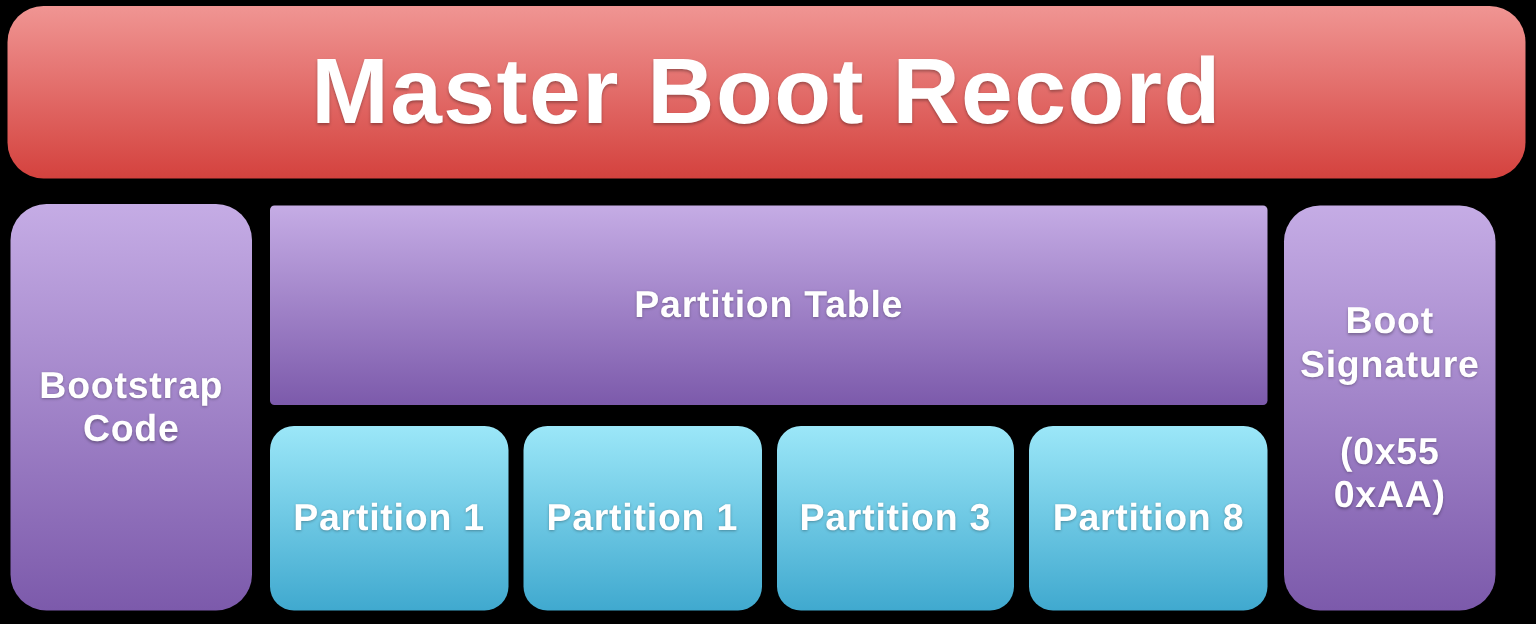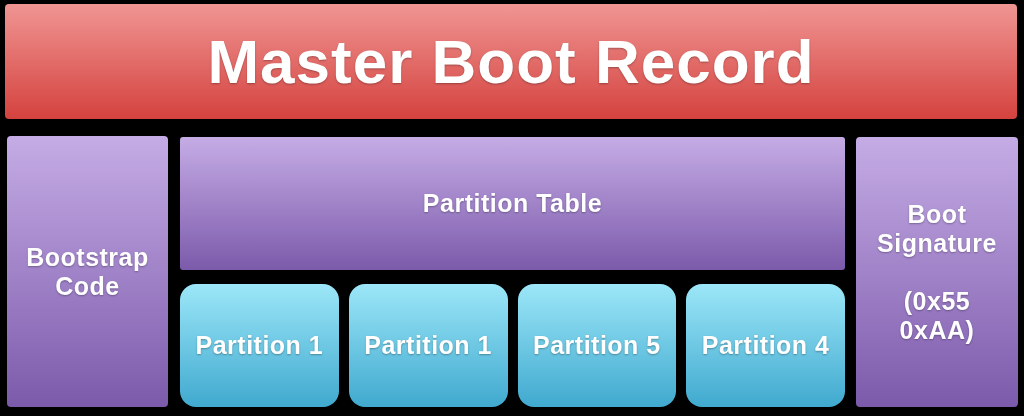--- a/index.html
+++ b/index.html
@@ -15,41 +15,41 @@
     background:var(--background);
     font-family:"Liberation Sans",sans-serif;
     font-weight:bold;
     color:var(--text);
   }
   .canvas{position:absolute;left:0;top:0;width:1024px;height:416px;}
   .box{
     position:absolute;
     display:flex;align-items:center;justify-content:center;
     text-align:center;
-    border-radius:4px;
+    border-radius:24px;
     text-shadow:0 1px 2px rgba(0,0,0,0.3);
   }
   .red{background:linear-gradient(to bottom,var(--red-top),var(--red-bottom));}
   .purple{background:linear-gradient(to bottom,var(--purple-top),var(--purple-bottom));}
   .cyan{background:linear-gradient(to bottom,var(--cyan-top),var(--cyan-bottom));}
   .banner{left:5px;top:4px;width:1012px;height:115px;}
   .banner .title{font-size:62px;letter-spacing:1px;}
   .bootstrap{left:7px;top:136px;width:161px;height:271px;}
   .ptable{left:180px;top:137px;width:665px;height:133px;border-radius:3px;}
   .partitions{
     position:absolute;left:180px;top:284px;width:665px;height:123px;
     display:flex;gap:10px;
   }
   .partition{
     position:relative;flex:1;
     display:flex;align-items:center;justify-content:center;
     border-radius:16px;
     text-shadow:0 1px 2px rgba(0,0,0,0.3);
   }
-  .bootsig{left:856px;top:137px;width:162px;height:270px;}
+  .bootsig{left:856px;top:137px;width:141px;height:270px;}
   .label{
     font-size:25px;
     line-height:1.16;
     letter-spacing:0.5px;
     white-space:pre-line;
   }
 </style>
 </head>
 <body>
 
@@ -69,24 +69,24 @@
   </div>
 
   <div class="partitions">
     <div class="partition cyan">
       <span class="label">Partition 1</span>
     </div>
     <div class="partition cyan">
       <span class="label">Partition 1</span>
     </div>
     <div class="partition cyan">
-      <span class="label">Partition 5</span>
+      <span class="label">Partition 3</span>
     </div>
     <div class="partition cyan">
-      <span class="label">Partition 4</span>
+      <span class="label">Partition 8</span>
     </div>
   </div>
 
   <div class="box purple bootsig">
     <span class="label">Boot
 Signature
 
 (0x55
 0xAA)</span>
   </div>

